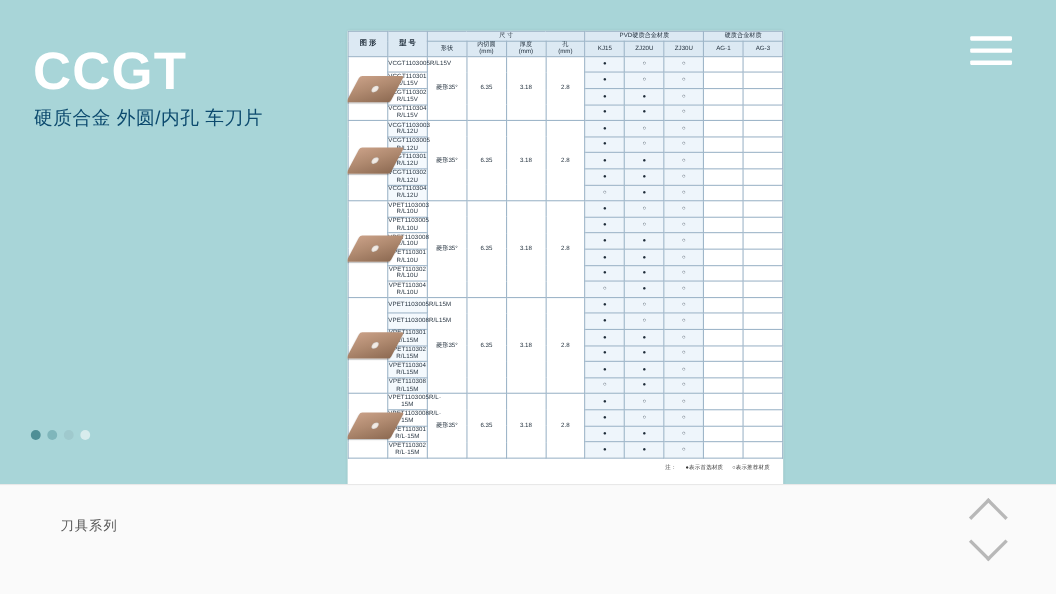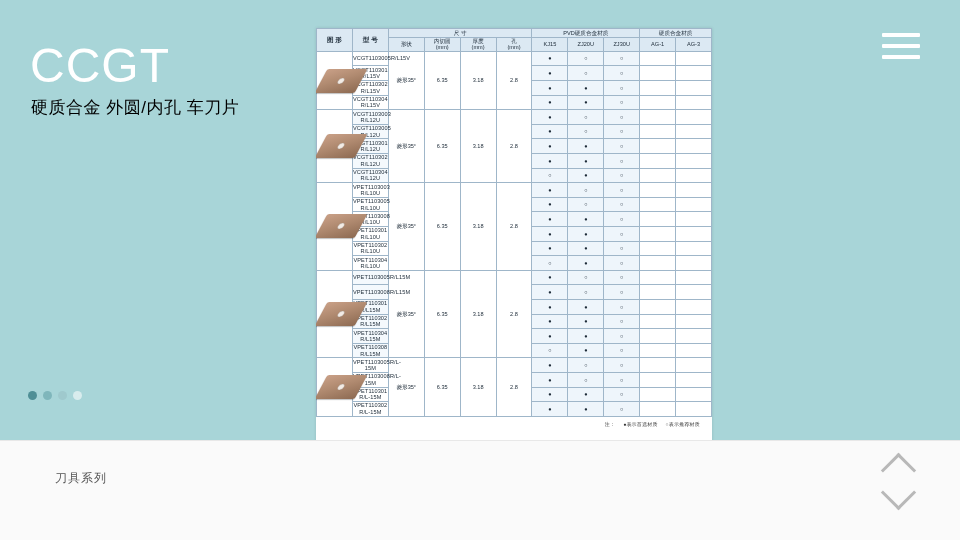--- a/index.html
+++ b/index.html
@@ -18,30 +18,30 @@
   .hero {
     position: absolute;
     left: 0; top: 0;
     width: 960px; height: 440px;
     background: #a8d5d8;
   }
   .hero-title {
     position: absolute;
     left: 30px; top: 42px;
     font-size: 48px;
-    font-weight: normal;
+    font-weight: bold;
     letter-spacing: 1px;
     color: #ffffff;
     line-height: 1;
   }
   .hero-sub {
     position: absolute;
     left: 31px; top: 96px;
     font-size: 17px;
-    color: #000000;
+    color: #0c4a6e;
     letter-spacing: 0.5px;
   }
   
   .hamburger {
     position: absolute;
     right: 40px; top: 33px;
     width: 38px; height: 26px;
     display: flex;
     flex-direction: column;
     justify-content: space-between;

